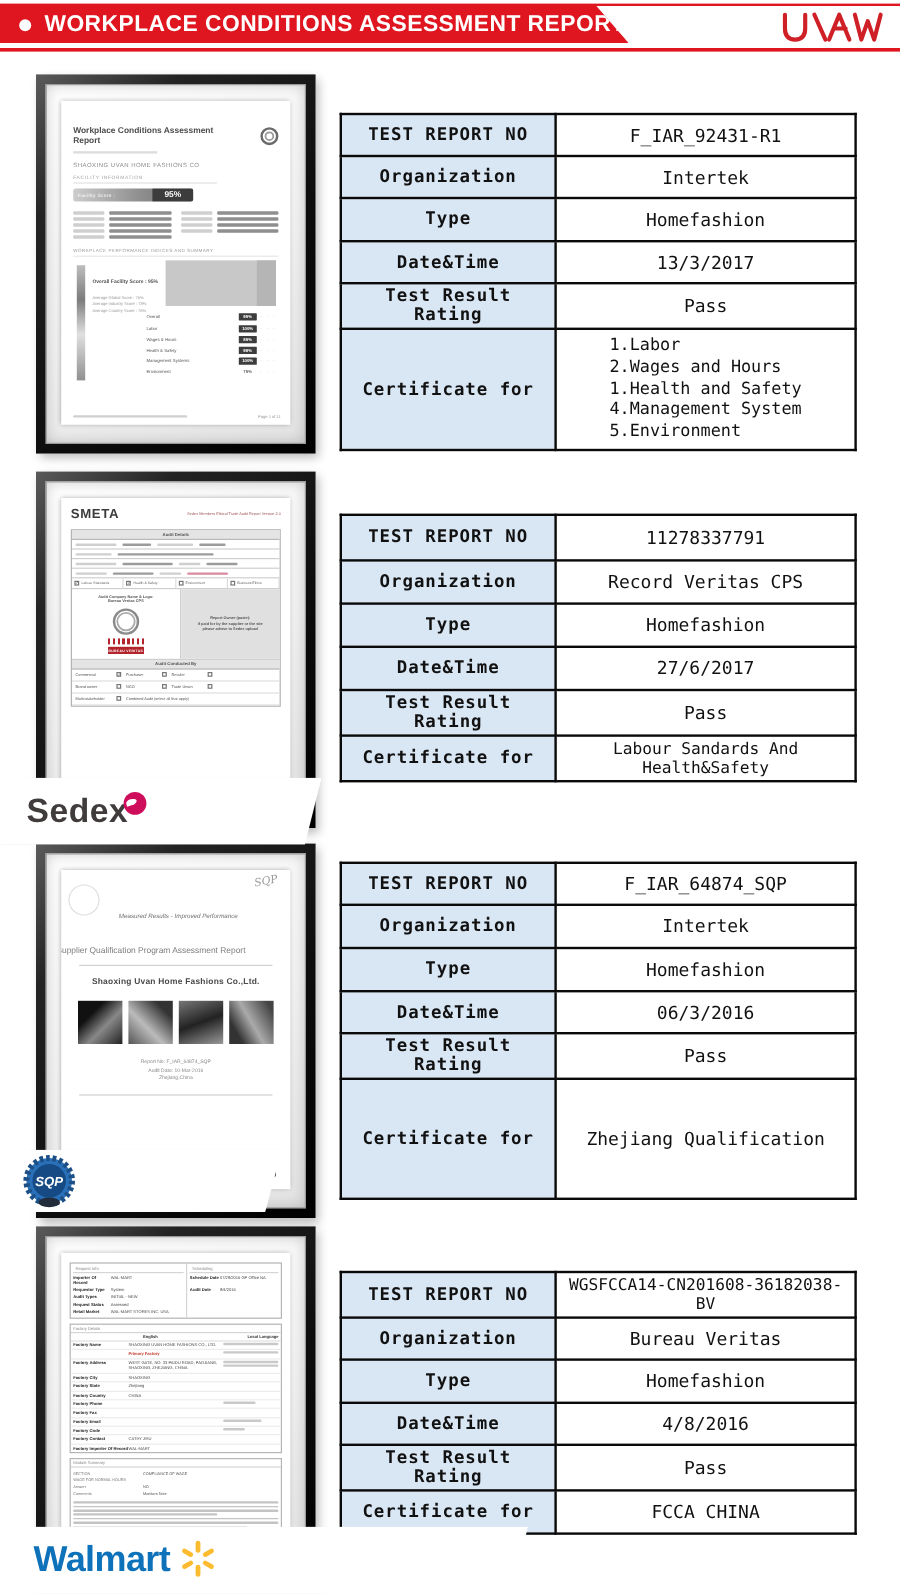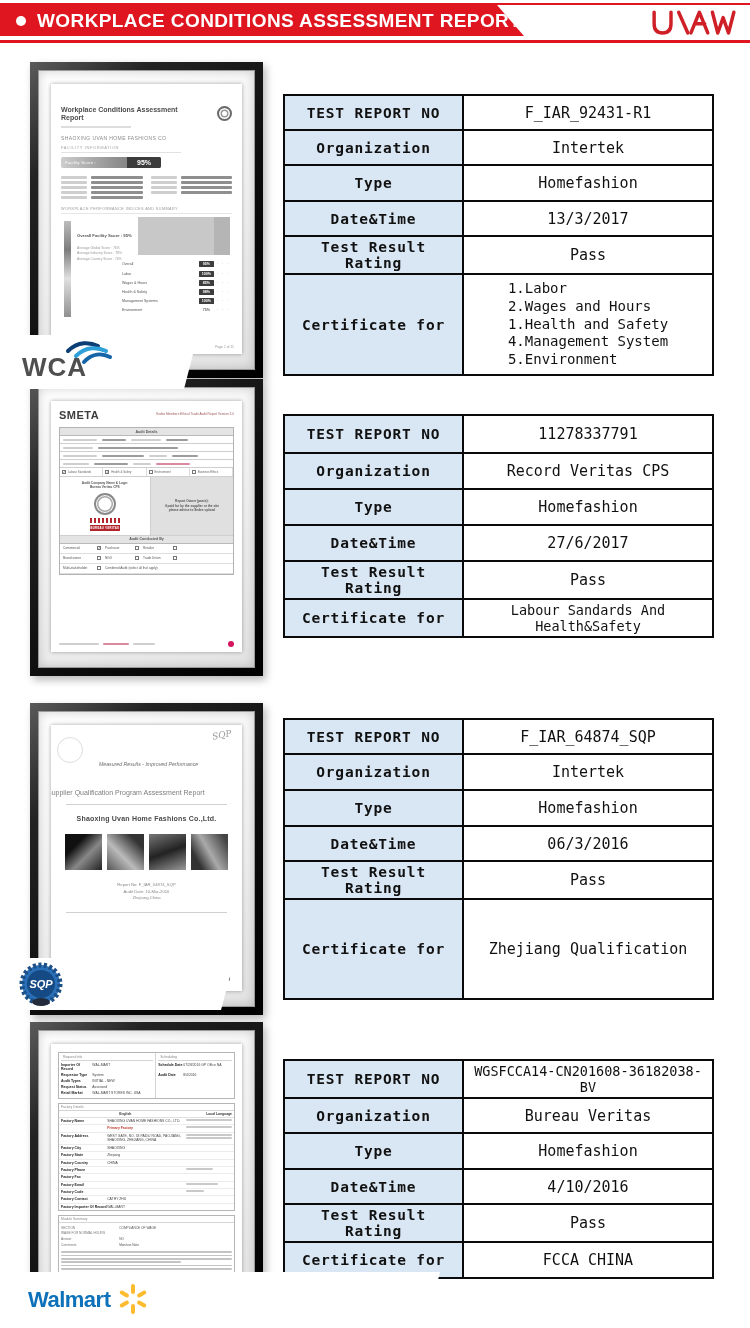--- a/index.html
+++ b/index.html
@@ -41,21 +41,21 @@
   .banner{position:absolute;z-index:5}
   .banner .shape{position:absolute;inset:0;background:#fff;
       clip-path:polygon(16px 0,100% 0,calc(100% - 14px) 100%,0 100%);
       filter:drop-shadow(1px 2px 3px rgba(0,0,0,.35))}
   .banner .content{position:absolute;inset:0;display:flex;align-items:center;padding-left:22px}
   .wca-text{font-size:26px;font-weight:800;color:#4f4f4f;letter-spacing:1px;margin-top:10px}
   .wca-icon{position:absolute;left:62px;top:2px}
   .sedex-text{font-size:28px;font-weight:800;color:#413c3c;letter-spacing:.5px}
   .sedex-dot{position:relative;width:19px;height:19px;border-radius:50%;background:#cf0e5b;margin:-14px 0 0 -4px}
   .sedex-dot::after{content:"";position:absolute;left:2px;top:6px;width:9px;height:5px;background:#fff;border-radius:50% 50% 50% 0;transform:rotate(-18deg)}
-  .wm-text{font-size:22px;font-weight:bold;color:#0d72b9;letter-spacing:-.5px}
+  .wm-text{font-size:30px;font-weight:bold;color:#0d72b9;letter-spacing:-.5px}
   .wm-spark{margin-left:7px;margin-top:-2px}
 
   
   .ph{background:#cfcfcf;height:2.5px;border-radius:1px}
   .hrline{height:1px;background:#d0d0d0;margin:4px auto}
   .seal{width:15px;height:15px;border-radius:50%;border:2px solid #6a6a6a;box-shadow:inset 0 0 0 1.5px #fff,inset 0 0 0 3px #999}
 
   
   .doc1{padding:22px 10px 8px}
   .d1-toprow{display:flex;justify-content:space-between;align-items:flex-start}
@@ -283,33 +283,20 @@
                   <span class="d1-pdots">· · ·</span>
                 </div>
             </div>
           </div>
           <div class="d1-foot">
             <div class="ph"></div>
             <span class="d1-page">Page 1 of 11</span>
           </div>
         </div>
       </div>
-      <div class="banner" style="left:-30px;top:273px;width:198px;height:54px">
-        <div class="shape"></div>
-        <div class="content">
-          <span class="wca-text">WCA</span>
-          <svg class="wca-icon" width="52" height="30" viewBox="0 0 52 30">
-            <g fill="none" stroke-linecap="round">
-              <path d="M6,14 C16,4 28,5 36,9" stroke="#0b3e75" stroke-width="4"></path>
-              <path d="M14,19 C24,9 36,10 44,14" stroke="#2d9fd9" stroke-width="4"></path>
-              <path d="M22,25 C30,16 40,16 48,20" stroke="#1565a8" stroke-width="4"></path>
-            </g>
-          </svg>
-        </div>
-      </div>
     </div>
     <table class="cert" style="top:32px">
       <tbody>
           <tr style="height:35px">
             <td class="lb">TEST REPORT NO</td>
             <td class="vl">F_IAR_92431-R1</td>
           </tr>
       <tr style="height:35px">
             <td class="lb">Organization</td>
             <td class="vl">Intertek</td>
@@ -331,21 +318,21 @@
             <td class="vl listcell"><span class="inner">1.Labor
 2.Wages and Hours
 1.Health and Safety
 4.Management System
 5.Environment</span></td>
           </tr>
     </tbody>
       </table>
   </div>
 
-  <div class="section" style="top:379px;height:310px">
+  <div class="section" style="top:393px;height:310px">
     <div class="frame" style="height:297px">
       <div class="mat">
         <div class="doc doc2">
           <div class="d2-head">
             <span class="smeta">SMETA</span>
             <span class="d2-hright">Sedex Members Ethical Trade Audit Report  Version 2.0</span>
           </div>
           <div class="d2-table">
             <div class="d2-band">Audit Details</div>
             <div class="d2r">
@@ -424,20 +411,27 @@
                 <span class="chk"></span>
               <span>Combined Audit (select all that apply)</span>
             </div>
           </div>
           <div class="d2-foot">
             <span class="ph" style="width:40px"></span>
               <span class="ph redbar" style="width:26px"></span>
               <span class="ph" style="width:22px"></span>
             <span class="pinkdot"></span>
           </div>
+        </div>
+      </div>
+      <div class="banner" style="left:-30px;top:255px;width:268px;height:56px">
+        <div class="shape"></div>
+        <div class="content">
+          <span class="sedex-text">Sedex</span>
+          <span class="sedex-dot"></span>
         </div>
       </div>
     </div>
     <table class="cert" style="top:35px">
       <tbody>
           <tr style="height:38px">
             <td class="lb">TEST REPORT NO</td>
             <td class="vl">11278337791</td>
           </tr>
       <tr style="height:36px">
@@ -714,21 +708,21 @@
       <tr style="height:35px">
             <td class="lb">Organization</td>
             <td class="vl">Bureau Veritas</td>
           </tr>
       <tr style="height:36px">
             <td class="lb">Type</td>
             <td class="vl">Homefashion</td>
           </tr>
       <tr style="height:35px">
             <td class="lb">Date&amp;Time</td>
-            <td class="vl">4/10/2016</td>
+            <td class="vl">4/8/2016</td>
           </tr>
       <tr style="height:38px">
             <td class="lb">Test Result Rating</td>
             <td class="vl">Pass</td>
           </tr>
       <tr style="height:36px">
             <td class="lb">Certificate for</td>
             <td class="vl">FCCA CHINA</td>
           </tr>
     </tbody>

